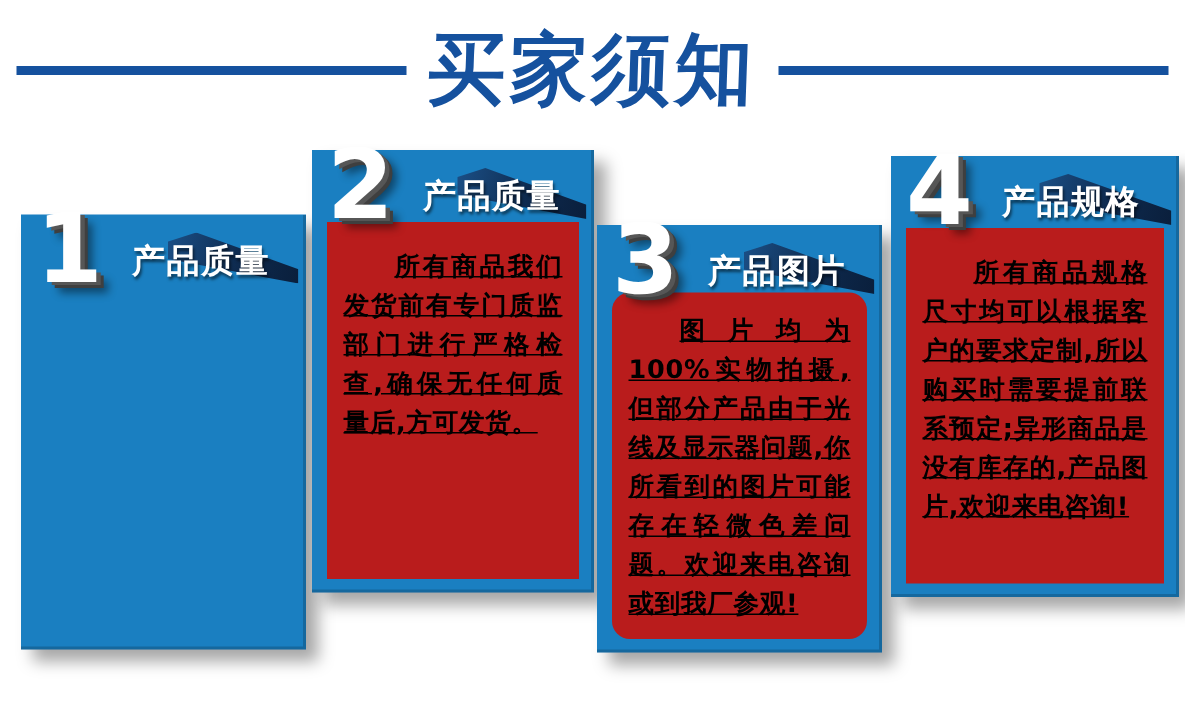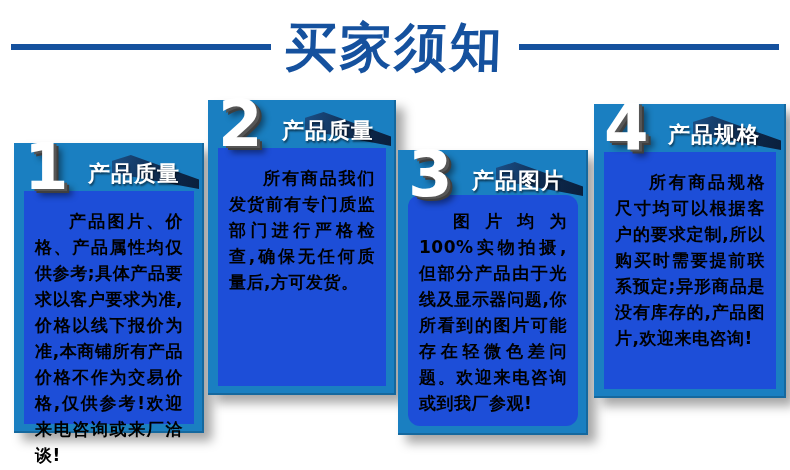--- a/index.html
+++ b/index.html
@@ -90,24 +90,25 @@
     white-space: nowrap;
     text-shadow: 1px 2px 2px rgba(0,0,0,0.55);
   }
 
   .card-white {
     position: absolute;
     left: 10px;
     right: 10px;
     top: 48px;
     bottom: 9px;
-    background: #1d4ed8;
+    background: #b91c1c;
     box-sizing: border-box;
     padding: 17px 11px 0 11px;
     z-index: 0;
+    text-decoration: underline;
   }
   .card3 .card-white { top: 45px; padding-top: 13px; border-radius: 12px; }
 
   .card-text {
     margin: 0;
     font-size: 17px;
     line-height: 26px;
     font-weight: bold;
     color: #000000;
     text-align: justify;
@@ -123,23 +124,20 @@
   <div class="title-row">
     <span class="title-line"></span>
     <h1 class="page-title">买家须知</h1>
     <span class="title-line"></span>
   </div>
 
   <div class="card card1">
     <div class="card-number">1</div>
     <div class="label-swoosh"></div>
     <div class="card-label">产品质量</div>
-    <div class="card-white">
-      <p class="card-text">产品图片、价格、产品属性均仅供参考;具体产品要求以客户要求为准,价格以线下报价为准,本商铺所有产品价格不作为交易价格,仅供参考!欢迎来电咨询或来厂洽谈!</p>
-    </div>
   </div>
 
   <div class="card card2">
     <div class="card-number">2</div>
     <div class="label-swoosh"></div>
     <div class="card-label">产品质量</div>
     <div class="card-white">
       <p class="card-text">所有商品我们发货前有专门质监部门进行严格检查,确保无任何质量后,方可发货。</p>
     </div>
   </div>

